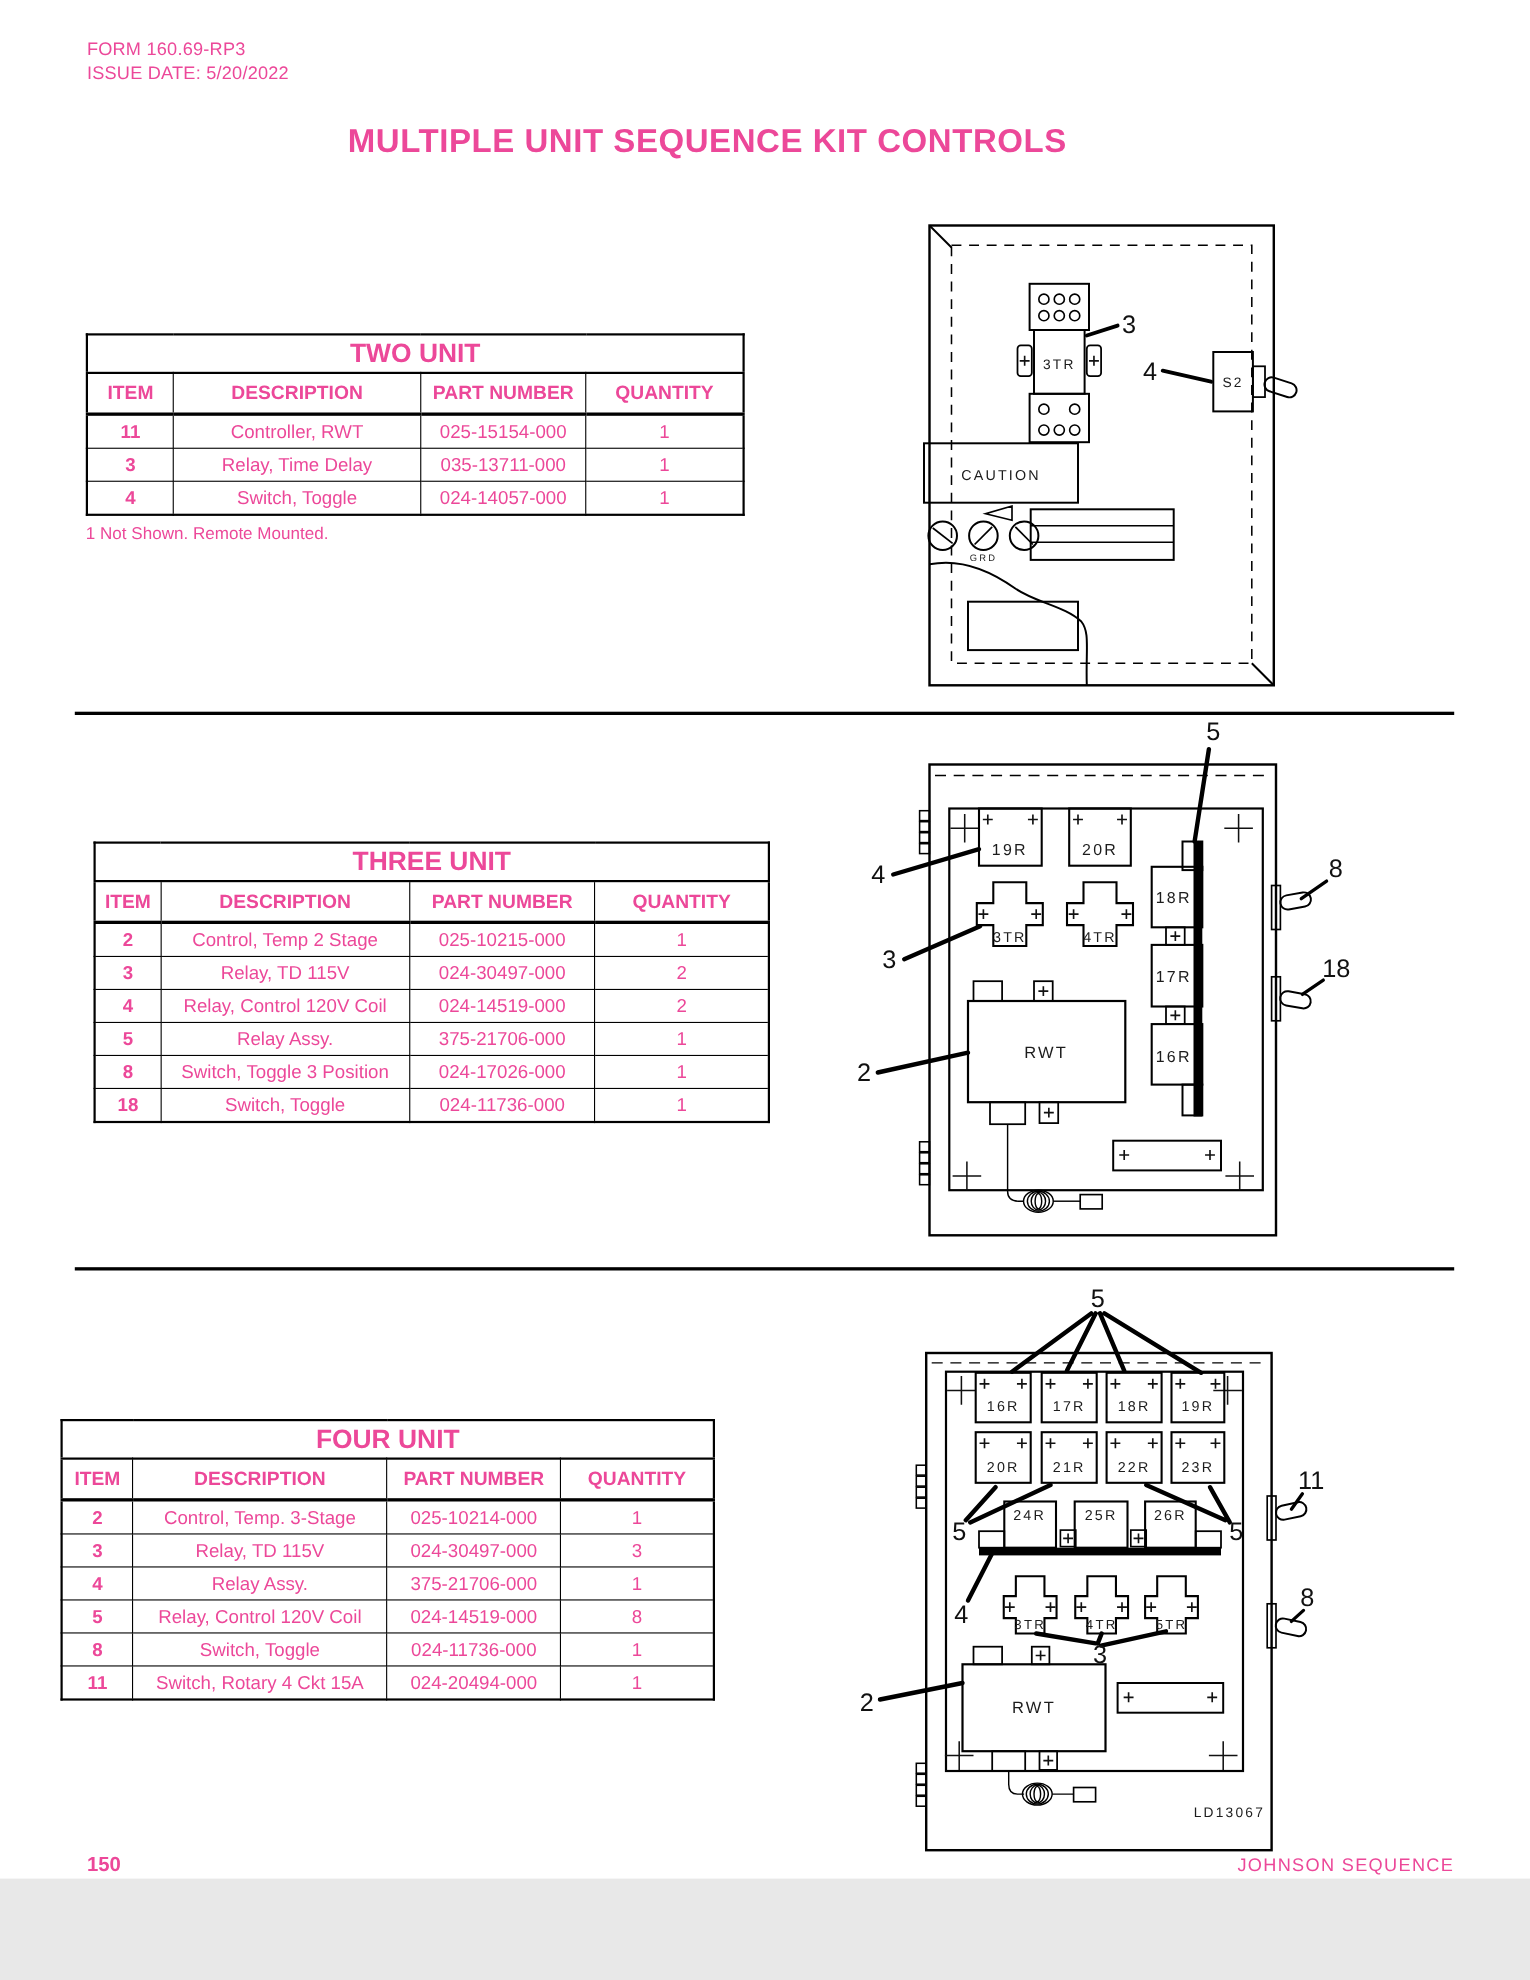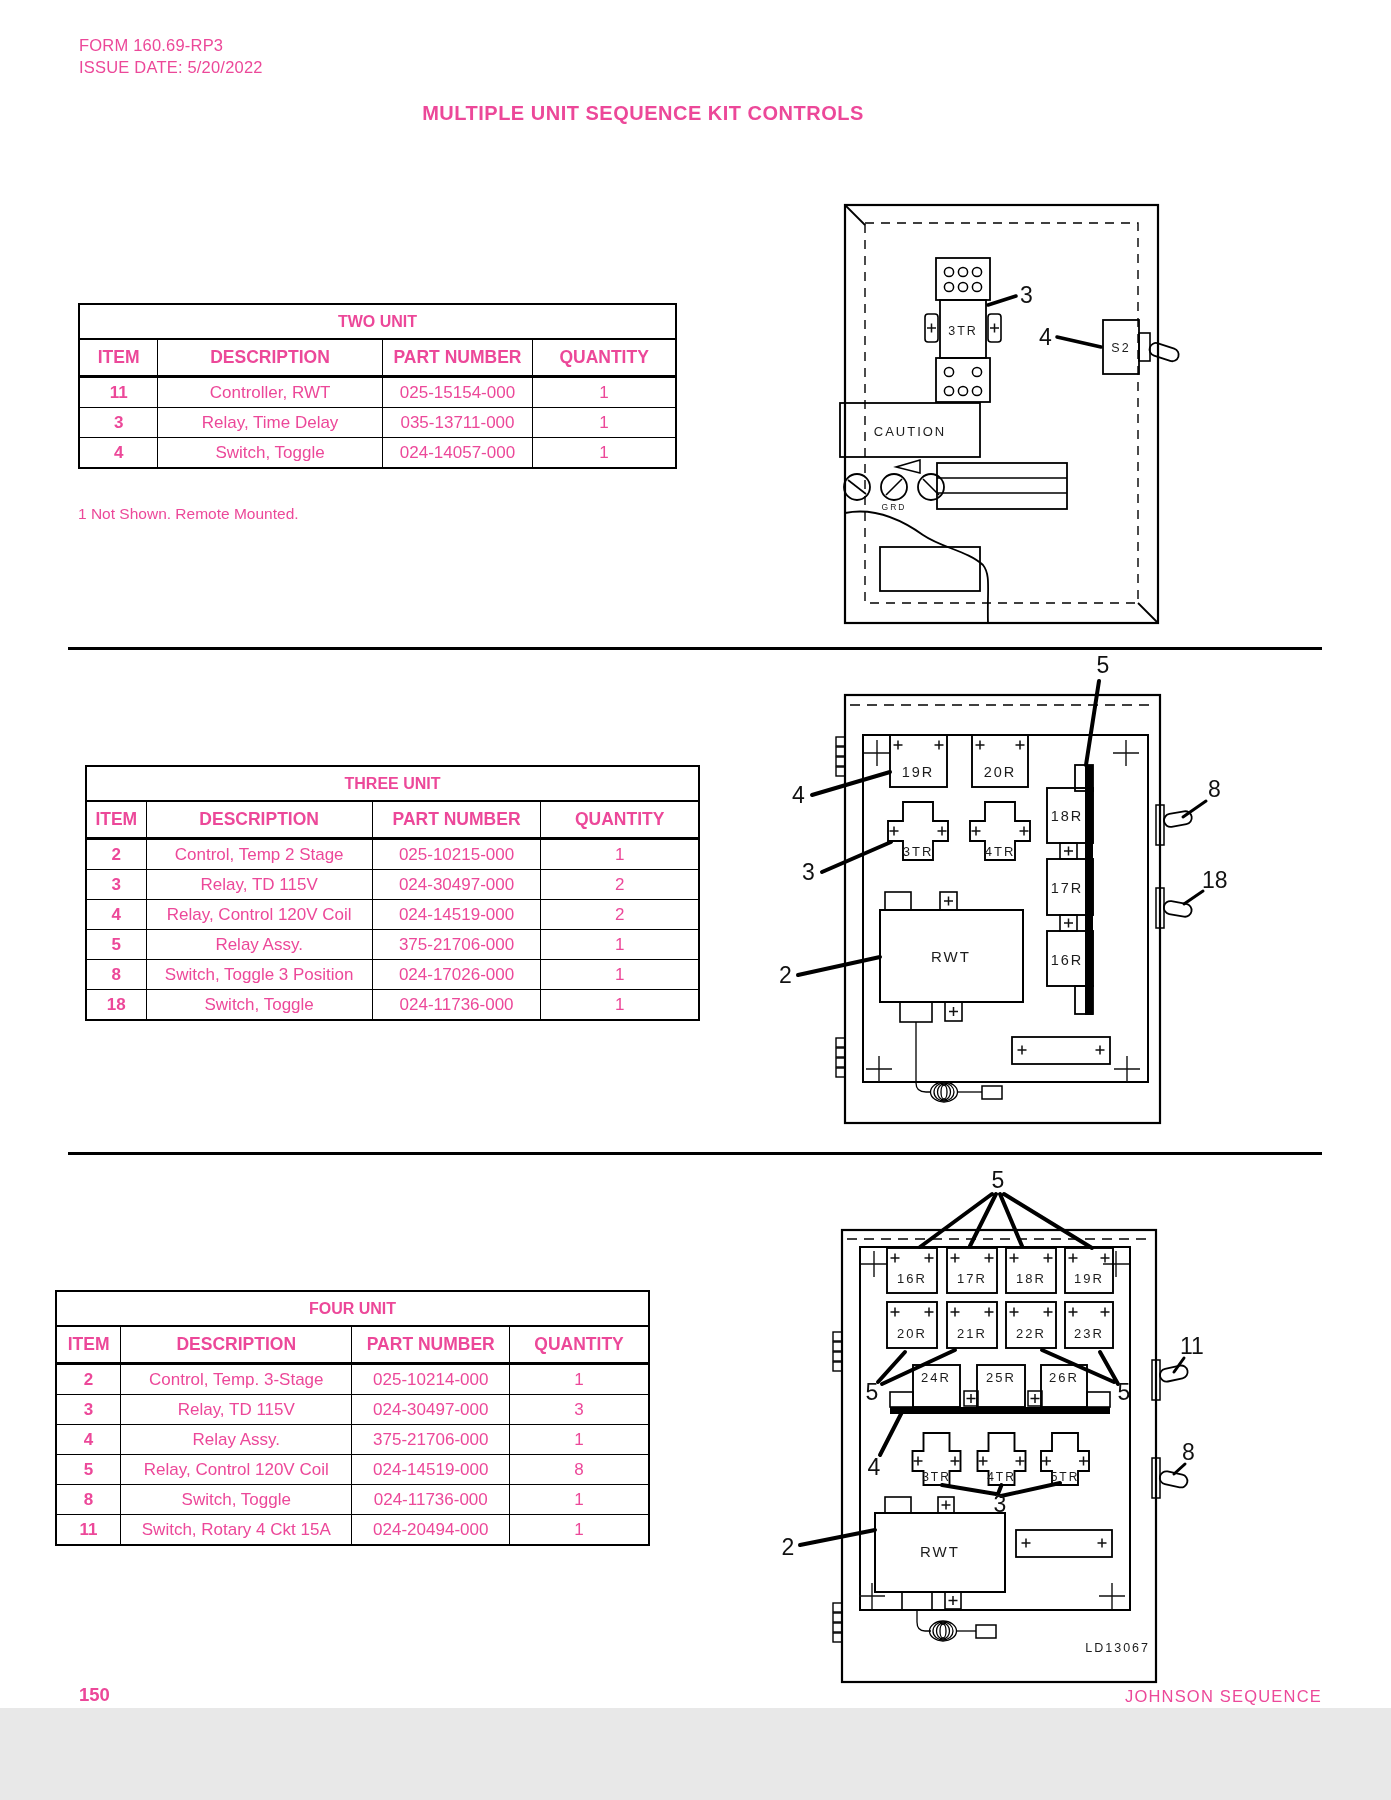--- a/index.html
+++ b/index.html
@@ -1,28 +1,28 @@
 <!DOCTYPE html>
 <html><head>
 <meta charset="utf-8">
 <style>
   html,body{margin:0;padding:0;background:#e8e8e8;}
   .page{position:relative;width:1391px;height:1708px;background:#ffffff;
         font-family:"Liberation Sans",sans-serif;color:#ec4899;overflow:hidden;margin:0 auto;}
   .abs{position:absolute;}
   .form-head{left:79px;top:34px;font-size:16.5px;line-height:22px;letter-spacing:.2px;}
-  .doc-title{left:143px;top:102px;width:1000px;text-align:center;font-size:20px;
+  .doc-title{left:143px;top:112px;width:1000px;text-align:center;font-size:30px;
              font-weight:bold;letter-spacing:.5px;}
-  .note{font-size:15.5px;margin-top:28px;}
+  .note{font-size:15.5px;}
   .rule{background:#000;height:2.5px;}
   table.parts{width:100%;border-collapse:collapse;border:2.6px solid #000;font-size:17px;
               table-layout:fixed;}
   table.parts td{border:1.7px solid #000;text-align:center;vertical-align:middle;
                  height:29px;padding:0 3px;overflow:hidden;white-space:nowrap;}
-  table.parts .title-row td{font-weight:bold;font-size:16px;height:33px;border-bottom:2.6px solid #000;}
+  table.parts .title-row td{font-weight:bold;font-size:24px;height:33px;border-bottom:2.6px solid #000;}
   table.parts .head-row td{font-weight:bold;font-size:17.5px;height:35px;border-bottom:3.6px solid #000;margin-left:23px;}
   table.parts td.item-col{font-weight:bold;}
   .footer-page{left:79px;top:1684px;font-size:18.5px;font-weight:bold;}
   .footer-co{right:69px;top:1687px;font-size:16.5px;letter-spacing:1.2px;}
   svg{position:absolute;overflow:visible;}
   svg text{font-family:"Liberation Sans",sans-serif;fill:#111;}
   .dlabel{letter-spacing:2px;fill:#1c1c1c;}
   .callout{font-size:23px;fill:#111;}
   .ln{stroke:#000;fill:none;}
 </style>

